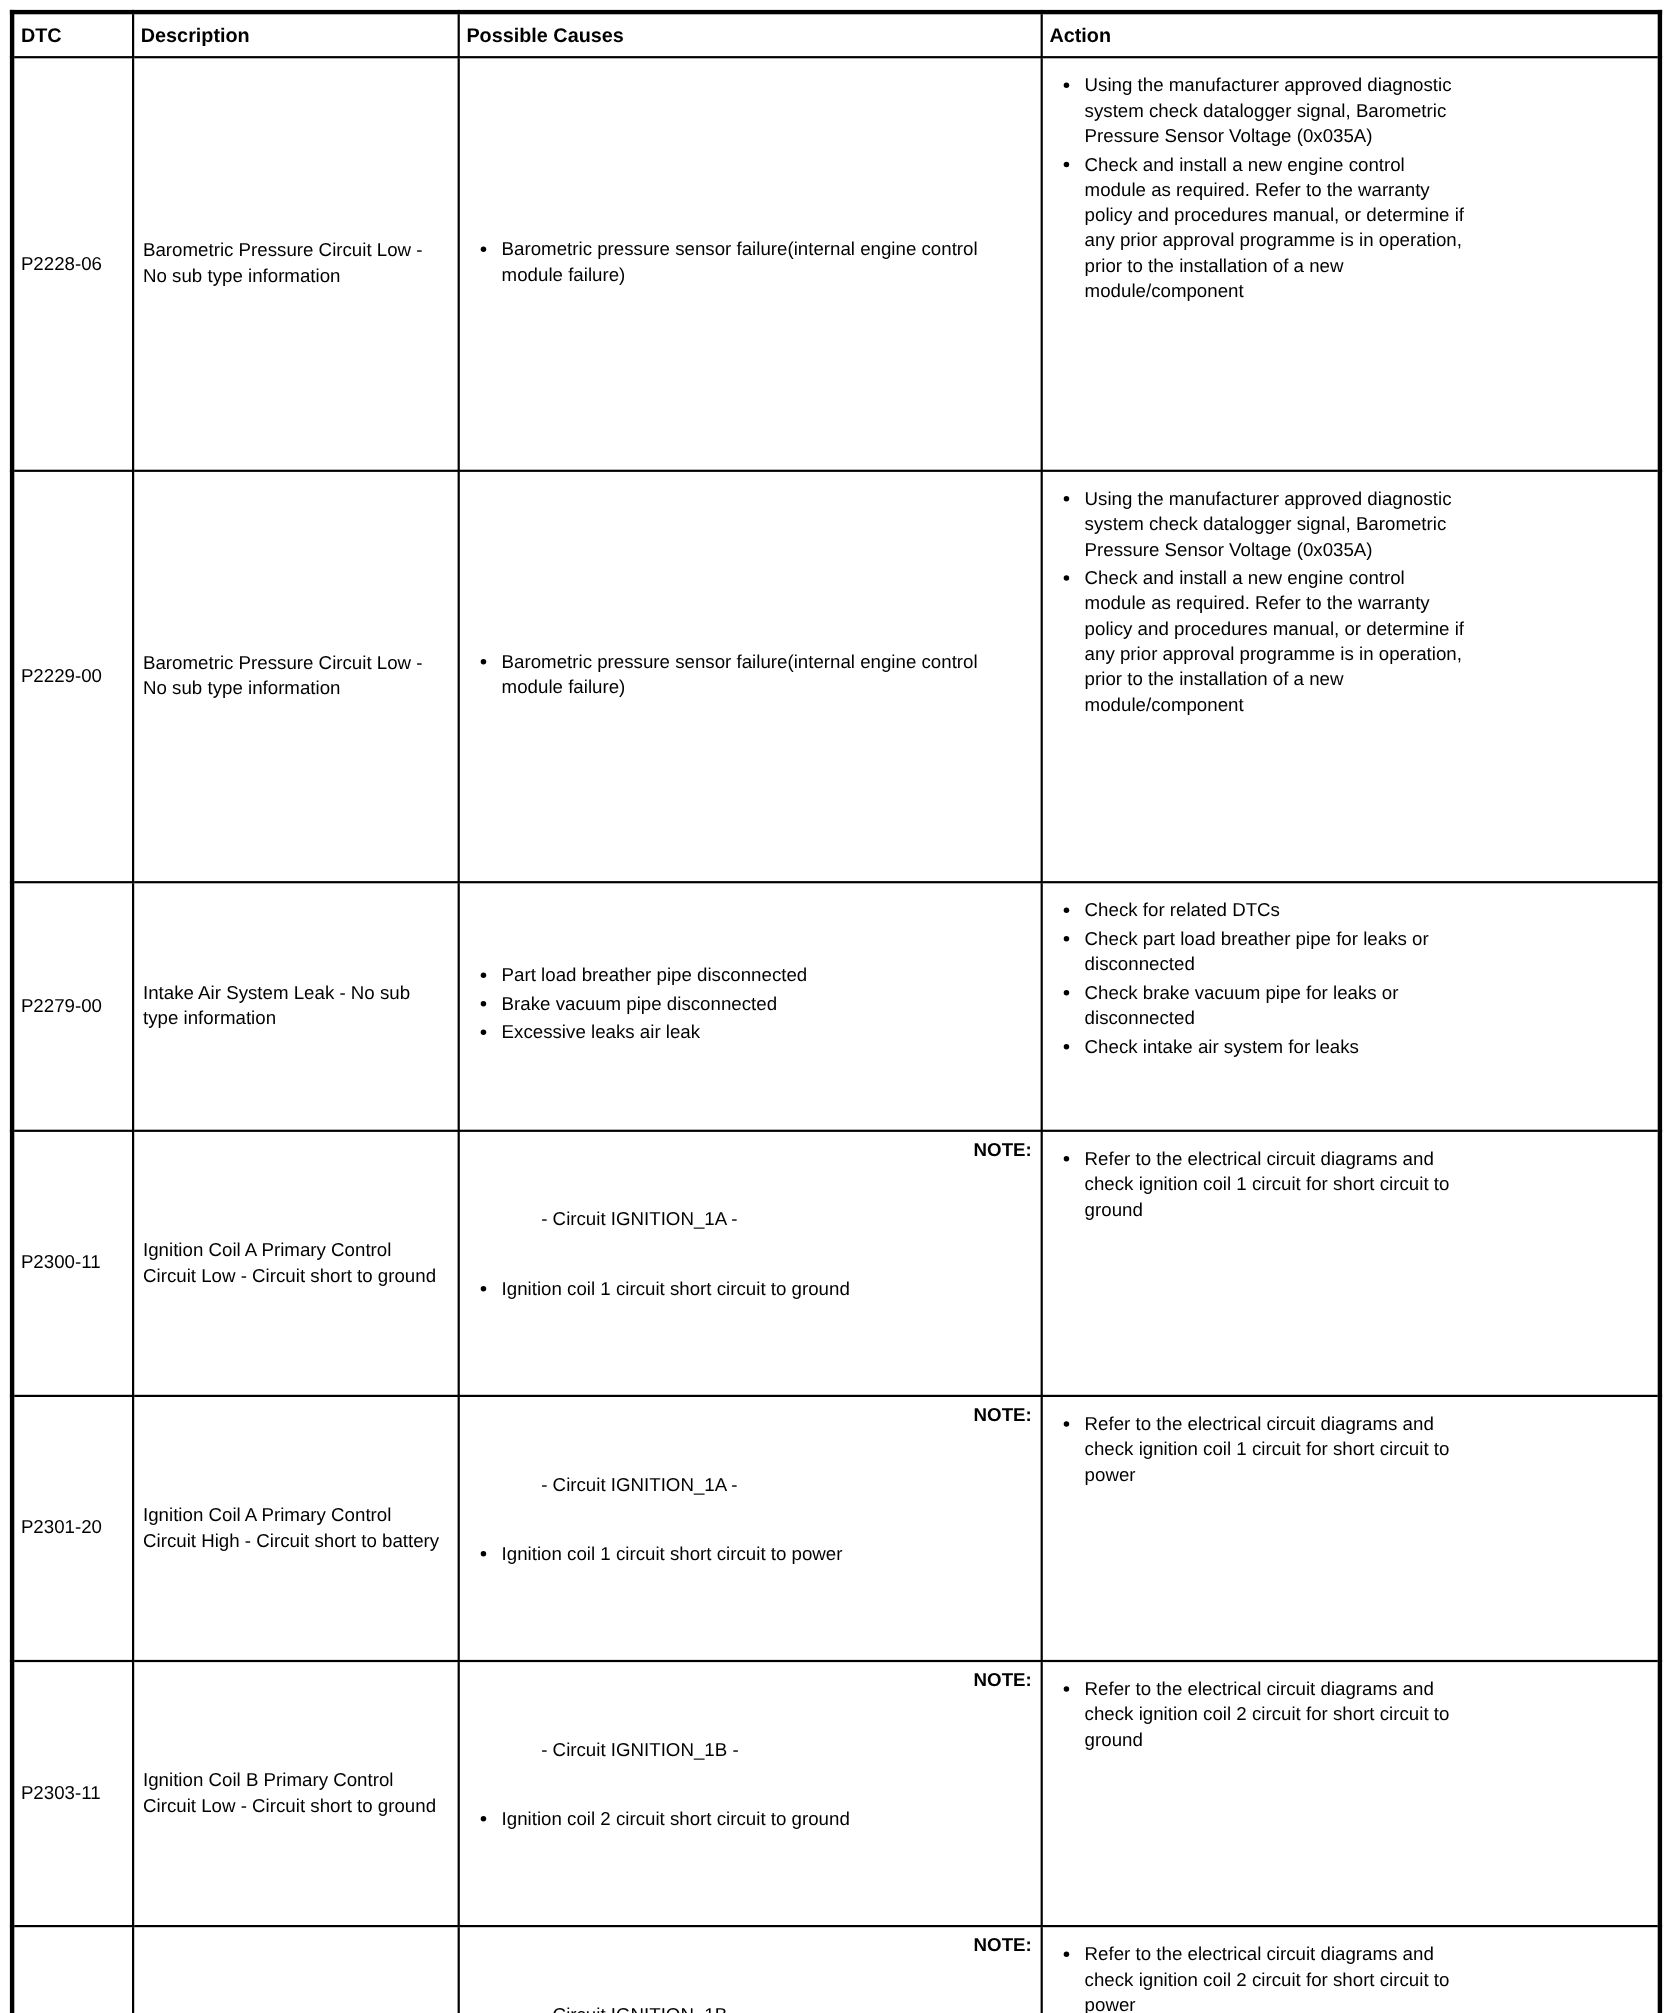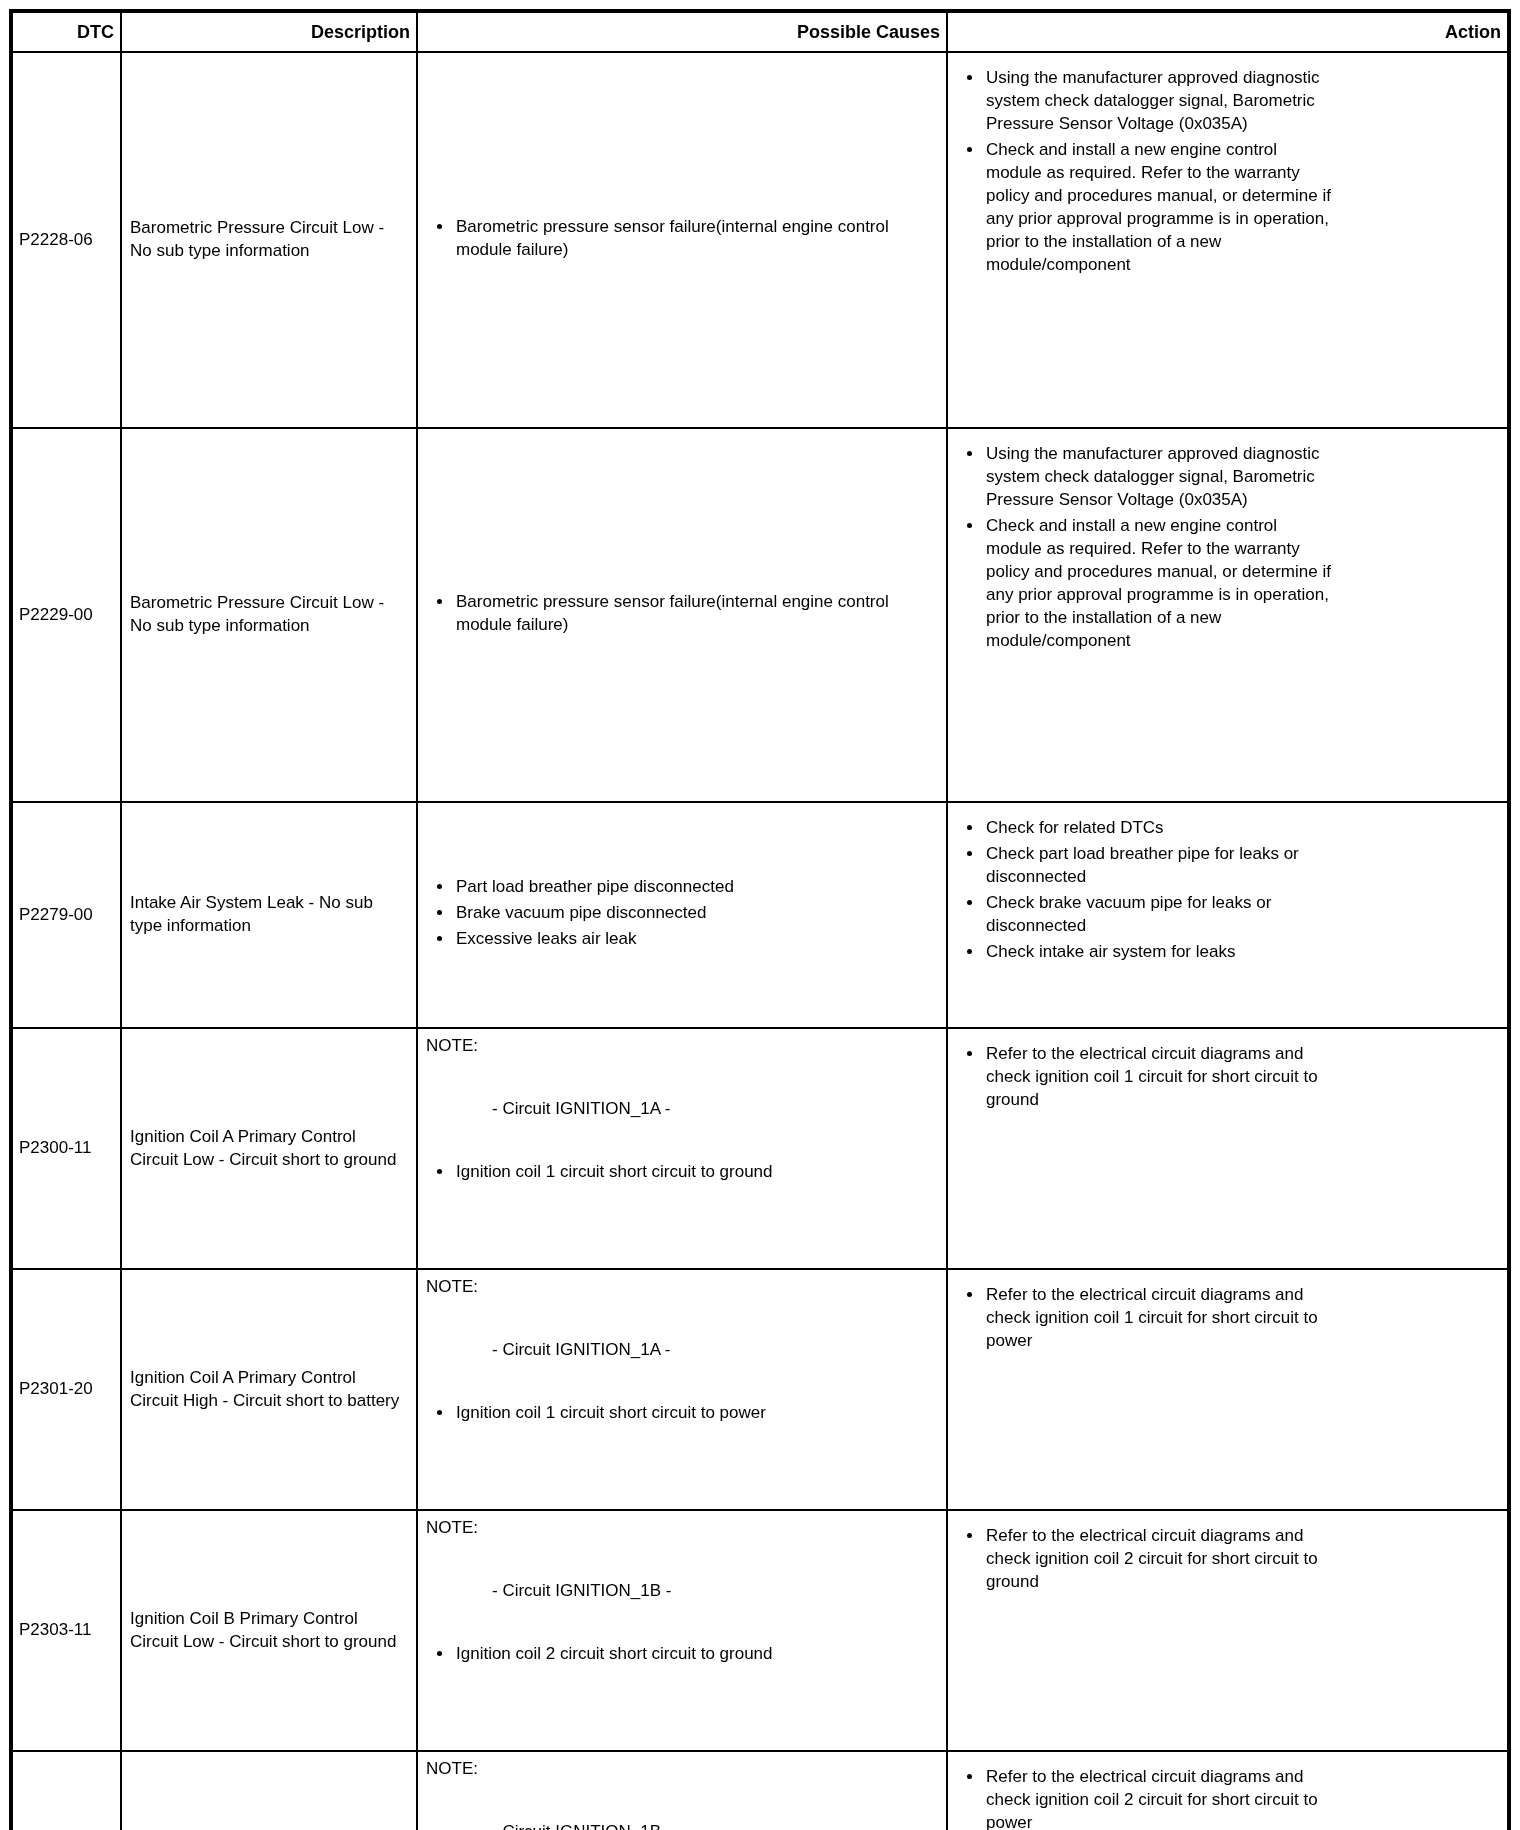--- a/index.html
+++ b/index.html
@@ -28,21 +28,21 @@
     font-size: 17px;
     line-height: 1.35;
     vertical-align: middle;
     text-align: left;
     overflow: hidden;
     word-wrap: break-word;
   }
   th {
     font-size: 18px;
     font-weight: bold;
-    text-align: right;
+    text-align: left;
     height: 30px;
     padding: 4px 6px;
   }
   col.c-dtc    { width: 110px; }
   col.c-desc   { width: 296px; }
   col.c-causes { width: 530px; }
   col.c-action { width: auto; }
 
   
   tr.row-0 td { height: 350px; }
@@ -61,23 +61,24 @@
     padding-left: 28px;
     list-style-type: disc;
   }
   ul.bullets li {
     margin: 0 0 3px 0;
     padding-left: 2px;
   }
   td.col-action ul.bullets { max-width: 350px; }
 
   .note-label {
-    font-weight: normal;
+    font-weight: bold;
     font-size: 17px;
     margin: 0 0 0 0;
+    text-align: right;
   }
   .note-text {
     margin: 40px 0 40px 66px;
   }
 </style>
 </head>
 <body>
 
 <table class="dtc-table">
   <colgroup>

